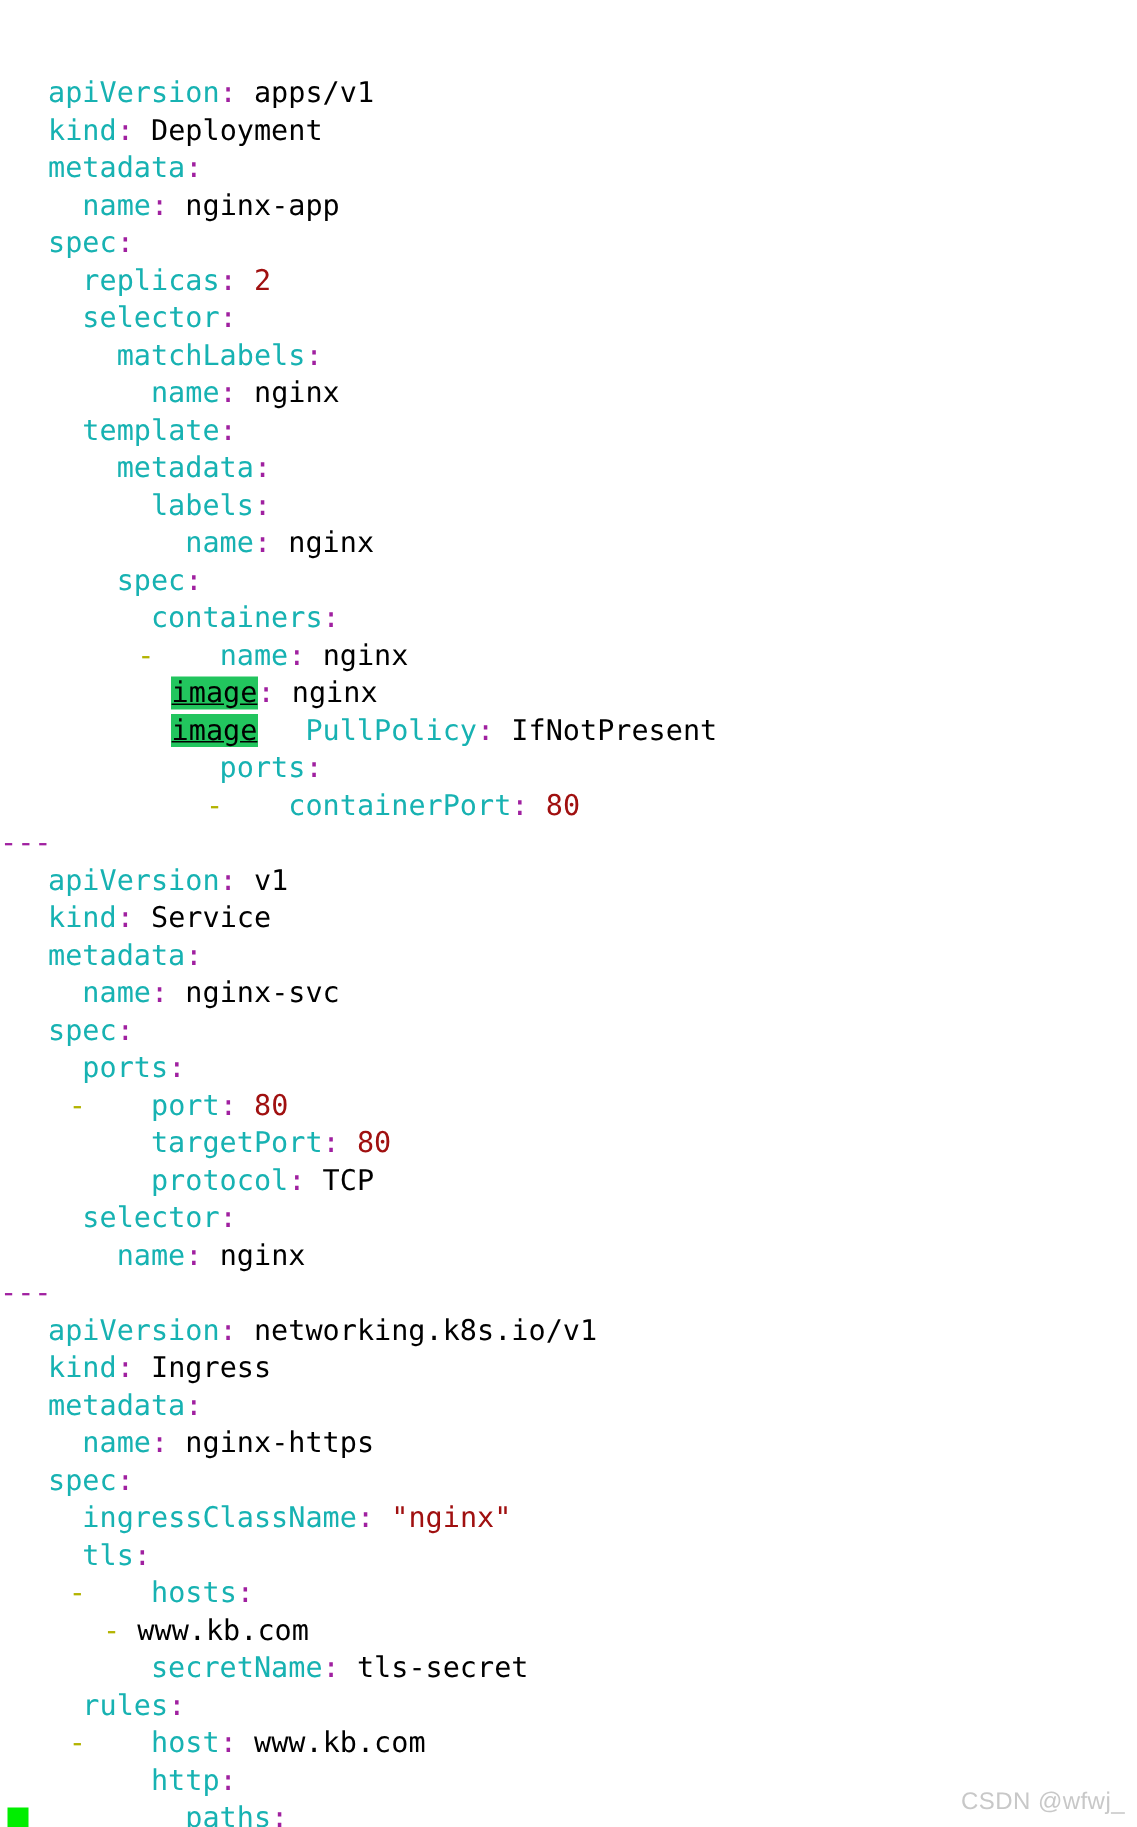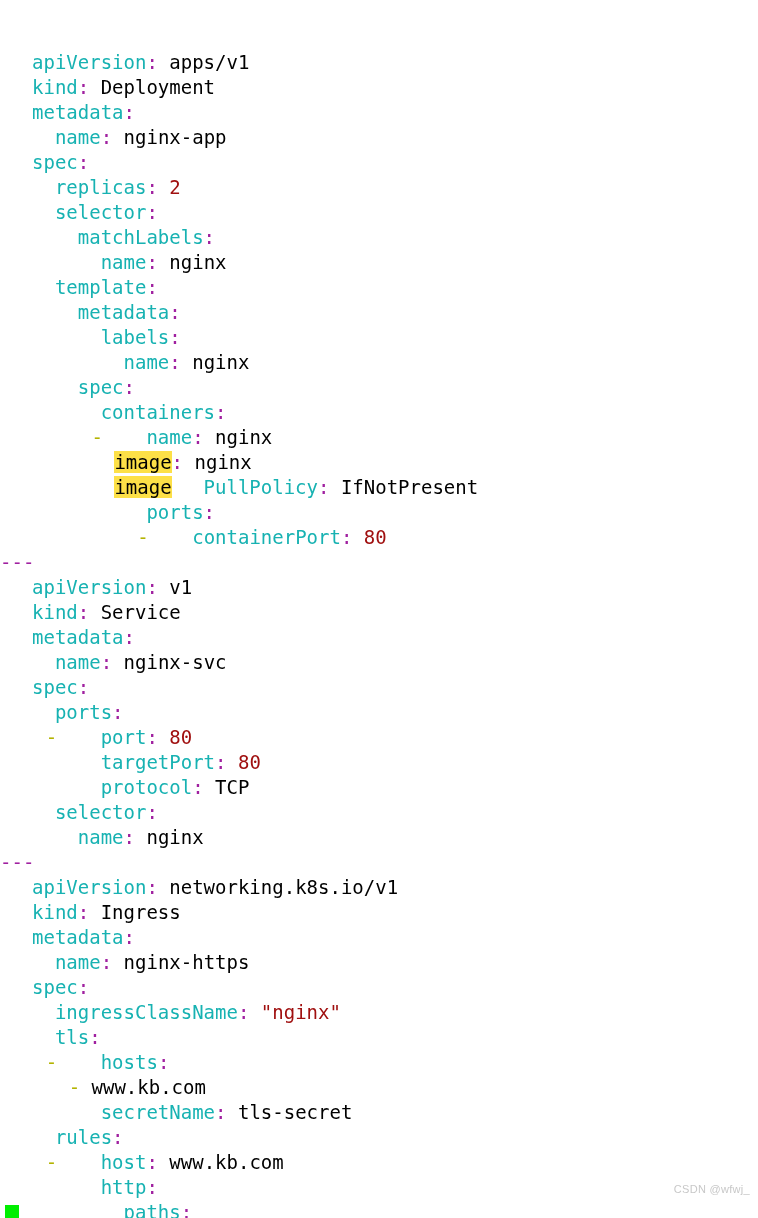--- a/index.html
+++ b/index.html
@@ -32,39 +32,39 @@
     white-space: pre;
     position: relative;
   }
   
   .k    { color: #17b2b2; padding-left: 32px; }   
   .p    { color: #a020a0; }   
   .v    { color: #000000; text-align: right; }   
   .n    { color: #a01010; }   
   .d    { color: #b3b300; }   
   .sep  { color: #a020a0; }   
-  .hl   { background: #fde047; color: #000000; }  
+  .hl   { background: #22c55e; color: #000000; text-decoration: underline; }  
   .ws   { color: transparent; }
 
   
   #cursor {
     position: absolute;
     left: 5px;
     top: 1180px;
     width: 14px;
     height: 23px;
     background: #00ee00;
   }
   
   #watermark {
     position: absolute;
     right: 8px;
-    bottom: 16px;
+    bottom: 4px;
     font-family: "Liberation Sans", sans-serif;
-    font-size: 11px;
+    font-size: 16px;
     color: #c8c8c8;
     letter-spacing: 0.3px;
     white-space: pre;
   }
 </style>
 </head>
 <body>
 
 <div id="editor">
   <div id="code-lines"><div class="line"><span class="ws"></span><span class="k">apiVersion</span><span class="p">:</span><span class="ws"> </span><span class="v">apps/v1</span></div><div class="line"><span class="ws"></span><span class="k">kind</span><span class="p">:</span><span class="ws"> </span><span class="v">Deployment</span></div><div class="line"><span class="ws"></span><span class="k">metadata</span><span class="p">:</span></div><div class="line"><span class="ws">  </span><span class="k">name</span><span class="p">:</span><span class="ws"> </span><span class="v">nginx-app</span></div><div class="line"><span class="ws"></span><span class="k">spec</span><span class="p">:</span></div><div class="line"><span class="ws">  </span><span class="k">replicas</span><span class="p">:</span><span class="ws"> </span><span class="n">2</span></div><div class="line"><span class="ws">  </span><span class="k">selector</span><span class="p">:</span></div><div class="line"><span class="ws">    </span><span class="k">matchLabels</span><span class="p">:</span></div><div class="line"><span class="ws">      </span><span class="k">name</span><span class="p">:</span><span class="ws"> </span><span class="v">nginx</span></div><div class="line"><span class="ws">  </span><span class="k">template</span><span class="p">:</span></div><div class="line"><span class="ws">    </span><span class="k">metadata</span><span class="p">:</span></div><div class="line"><span class="ws">      </span><span class="k">labels</span><span class="p">:</span></div><div class="line"><span class="ws">        </span><span class="k">name</span><span class="p">:</span><span class="ws"> </span><span class="v">nginx</span></div><div class="line"><span class="ws">    </span><span class="k">spec</span><span class="p">:</span></div><div class="line"><span class="ws">      </span><span class="k">containers</span><span class="p">:</span></div><div class="line"><span class="ws">        </span><span class="d">-</span><span class="ws"> </span><span class="k">name</span><span class="p">:</span><span class="ws"> </span><span class="v">nginx</span></div><div class="line"><span class="ws">          </span><span class="hl">image</span><span class="p">:</span><span class="ws"> </span><span class="v">nginx</span></div><div class="line"><span class="ws">          </span><span class="hl">image</span><span class="k">PullPolicy</span><span class="p">:</span><span class="ws"> </span><span class="v">IfNotPresent</span></div><div class="line"><span class="ws">          </span><span class="k">ports</span><span class="p">:</span></div><div class="line"><span class="ws">            </span><span class="d">-</span><span class="ws"> </span><span class="k">containerPort</span><span class="p">:</span><span class="ws"> </span><span class="n">80</span></div><div class="line"><span class="ws"></span><span class="sep">---</span></div><div class="line"><span class="ws"></span><span class="k">apiVersion</span><span class="p">:</span><span class="ws"> </span><span class="v">v1</span></div><div class="line"><span class="ws"></span><span class="k">kind</span><span class="p">:</span><span class="ws"> </span><span class="v">Service</span></div><div class="line"><span class="ws"></span><span class="k">metadata</span><span class="p">:</span></div><div class="line"><span class="ws">  </span><span class="k">name</span><span class="p">:</span><span class="ws"> </span><span class="v">nginx-svc</span></div><div class="line"><span class="ws"></span><span class="k">spec</span><span class="p">:</span></div><div class="line"><span class="ws">  </span><span class="k">ports</span><span class="p">:</span></div><div class="line"><span class="ws">    </span><span class="d">-</span><span class="ws"> </span><span class="k">port</span><span class="p">:</span><span class="ws"> </span><span class="n">80</span></div><div class="line"><span class="ws">      </span><span class="k">targetPort</span><span class="p">:</span><span class="ws"> </span><span class="n">80</span></div><div class="line"><span class="ws">      </span><span class="k">protocol</span><span class="p">:</span><span class="ws"> </span><span class="v">TCP</span></div><div class="line"><span class="ws">  </span><span class="k">selector</span><span class="p">:</span></div><div class="line"><span class="ws">    </span><span class="k">name</span><span class="p">:</span><span class="ws"> </span><span class="v">nginx</span></div><div class="line"><span class="ws"></span><span class="sep">---</span></div><div class="line"><span class="ws"></span><span class="k">apiVersion</span><span class="p">:</span><span class="ws"> </span><span class="v">networking.k8s.io/v1</span></div><div class="line"><span class="ws"></span><span class="k">kind</span><span class="p">:</span><span class="ws"> </span><span class="v">Ingress</span></div><div class="line"><span class="ws"></span><span class="k">metadata</span><span class="p">:</span></div><div class="line"><span class="ws">  </span><span class="k">name</span><span class="p">:</span><span class="ws"> </span><span class="v">nginx-https</span></div><div class="line"><span class="ws"></span><span class="k">spec</span><span class="p">:</span></div><div class="line"><span class="ws">  </span><span class="k">ingressClassName</span><span class="p">:</span><span class="ws"> </span><span class="n">"nginx"</span></div><div class="line"><span class="ws">  </span><span class="k">tls</span><span class="p">:</span></div><div class="line"><span class="ws">    </span><span class="d">-</span><span class="ws"> </span><span class="k">hosts</span><span class="p">:</span></div><div class="line"><span class="ws">      </span><span class="d">-</span><span class="ws"> </span><span class="v">www.kb.com</span></div><div class="line"><span class="ws">      </span><span class="k">secretName</span><span class="p">:</span><span class="ws"> </span><span class="v">tls-secret</span></div><div class="line"><span class="ws">  </span><span class="k">rules</span><span class="p">:</span></div><div class="line"><span class="ws">    </span><span class="d">-</span><span class="ws"> </span><span class="k">host</span><span class="p">:</span><span class="ws"> </span><span class="v">www.kb.com</span></div><div class="line"><span class="ws">      </span><span class="k">http</span><span class="p">:</span></div><div class="line"><span class="ws">        </span><span class="k">paths</span><span class="p">:</span></div></div>

